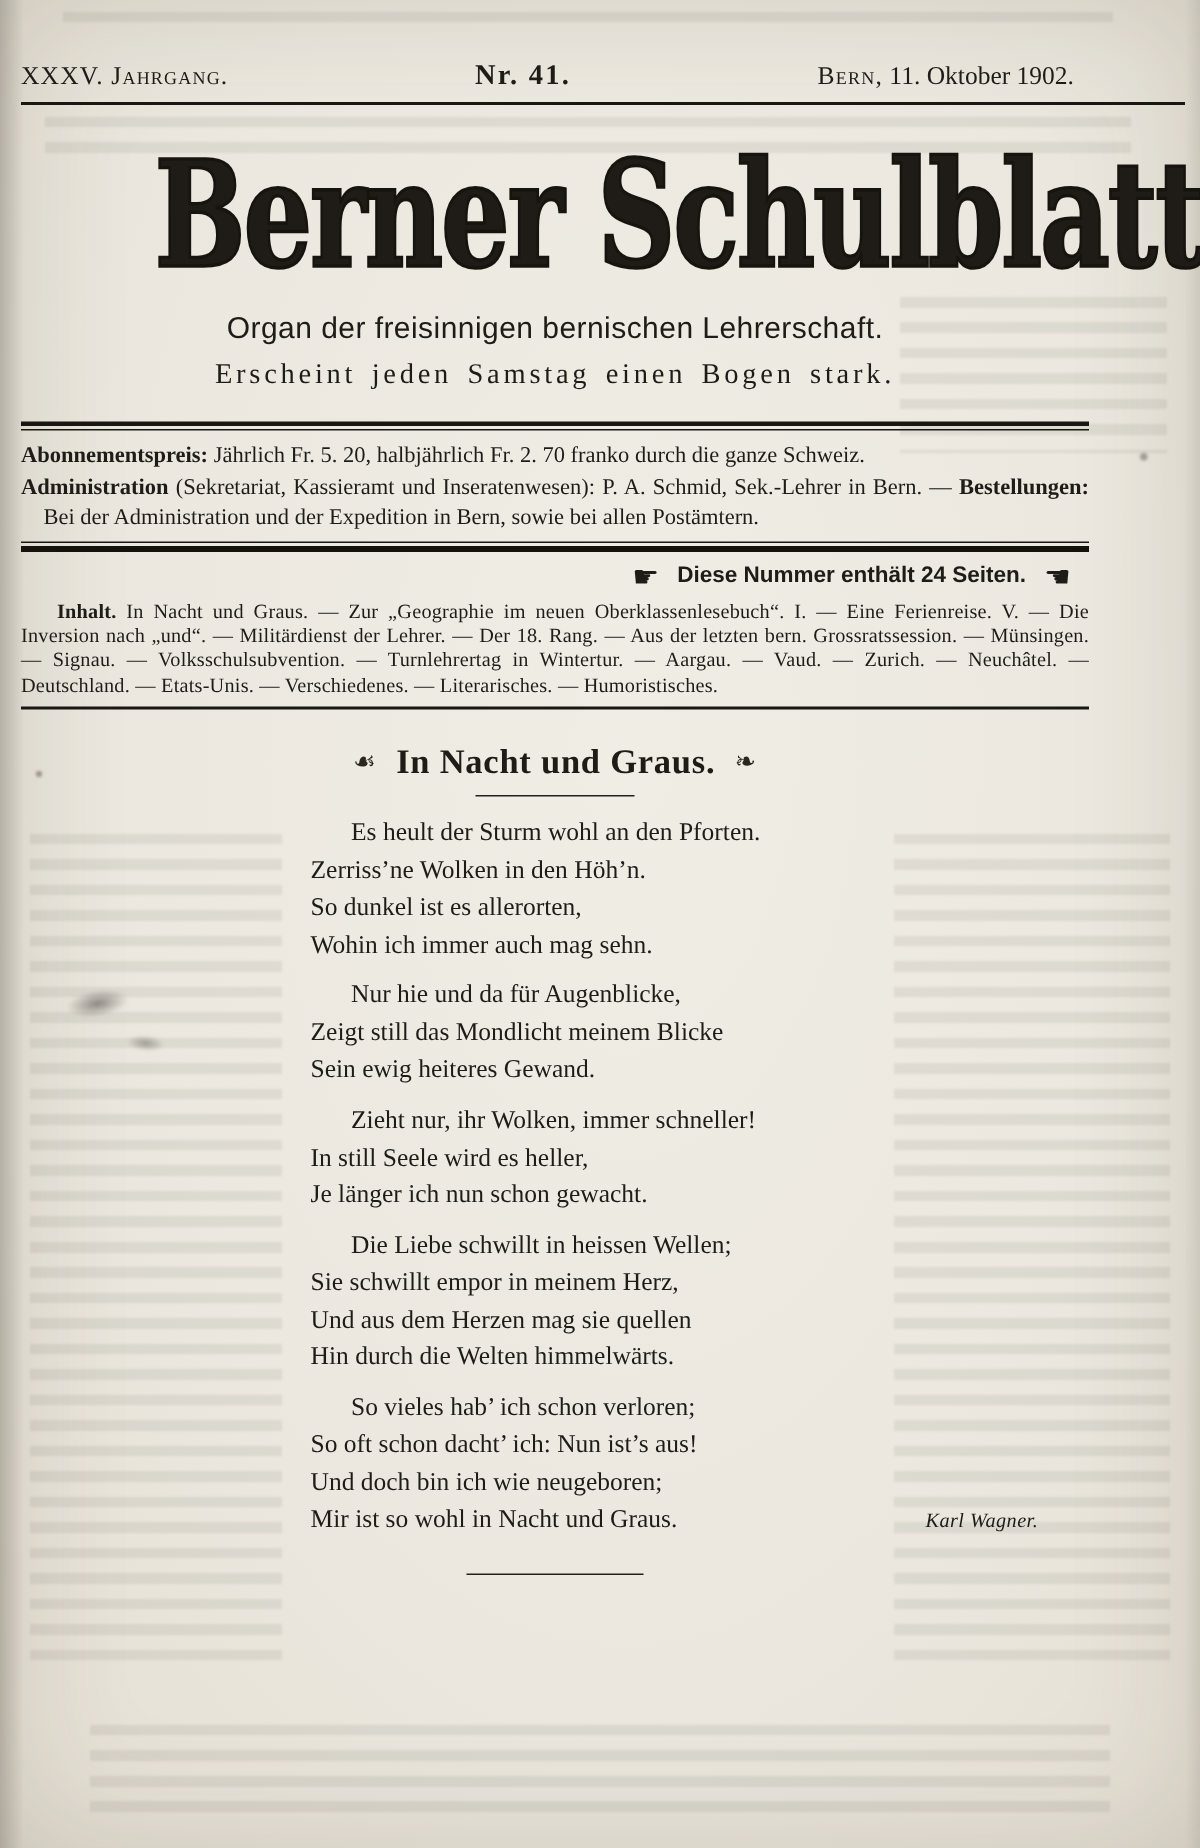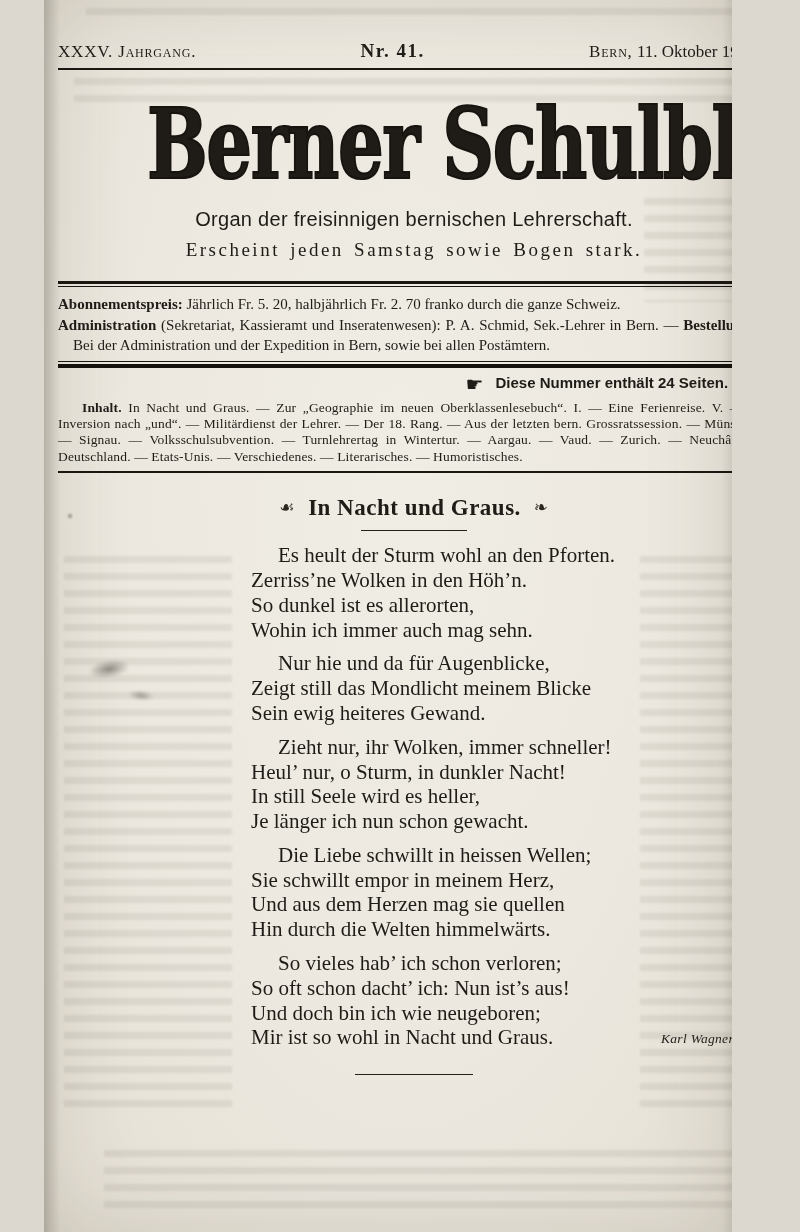--- a/index.html
+++ b/index.html
@@ -4,25 +4,24 @@
 <title>Berner Schulblatt</title>
 <style>
   * { margin:0; padding:0; box-sizing:border-box; }
   html,body { width:800px; }
   body {
     font-family:"Liberation Serif", serif;
     background:#dcd8cf;
   }
   .page {
     position:relative;
-    width:688px; height:1232px;
+    width:800px; height:1232px;
     background: radial-gradient(ellipse at 52% 40%, #f0ede5 0%, #ece8df 55%, #e4dfd4 100%);
     color:var(--ink, #1f1c18);
     overflow:hidden;
-    margin-left:44px;
   }
   .page::after {
     content:""; position:absolute; inset:0; pointer-events:none;
     box-shadow: inset 0 0 90px rgba(70,58,38,.16);
   }
   .edge-left { position:absolute; left:0; top:0; bottom:0; width:16px;
     background:linear-gradient(90deg, rgba(30,25,18,.20), rgba(30,25,18,0)); }
   .edge-right { position:absolute; right:0; top:0; bottom:0; width:10px;
     background:linear-gradient(270deg, rgba(30,25,18,.08), rgba(30,25,18,0)); }
 
@@ -95,21 +94,21 @@
 
   .rule-2 { margin-top:6px; border-top:2.5px solid #1a1712; }
 
   .poem-title-row { margin-top:22px; text-align:center;
     font-size:23px; font-weight:bold; letter-spacing:.5px; }
   .ornament { font-family:"DejaVu Sans", sans-serif; font-weight:normal;
     font-size:17px; vertical-align:2px; margin:0 13px; color:#2b271f; }
   .title-underline { width:106px; margin:9px auto 0; border-top:1.5px solid #24201a; }
 
   .poem-section { position:relative; }
-  .poem { margin:12px 0 0 193px; width:392px; font-size:21px; line-height:24.8px; }
+  .poem { margin:12px 0 0 193px; width:392px; font-size:17px; line-height:24.8px; }
   .poem .stanza { margin-bottom:9px; }
   .poem .stanza:last-child { margin-bottom:0; }
   .poem .line.first { padding-left:27px; }
 
   .signature { position:absolute; left:603px; bottom:3px;
     font-style:italic; font-size:13.5px; letter-spacing:.3px; }
 
   .end-rule { margin:24px auto 0; width:118px; border-top:1.5px solid #24201a; }
 
   .seg-bold { font-weight:bold; }
@@ -142,21 +141,21 @@
         <span class="smallcaps">Bern,</span>
         <span>11. Oktober 1902.</span>
       </span>
     </div>
 
     <div class="top-rule"></div>
 
     <h1 class="masthead">Berner Schulblatt</h1>
 
     <div class="subtitle">Organ der freisinnigen bernischen Lehrerschaft.</div>
-    <div class="frequency">Erscheint jeden Samstag sowie Bogen stark.</div>
+    <div class="frequency">Erscheint jeden Samstag einen Bogen stark.</div>
 
     <div class="rule-double"></div>
 
     <div class="imprint">
       <p class="entry"><span class="seg-bold">Abonnementspreis:</span><span class="seg-normal"> Jährlich Fr. 5. 20, halbjährlich Fr. 2. 70 franko durch die ganze Schweiz.</span></p>
       <p class="entry"><span class="seg-bold">Administration</span><span class="seg-normal"> (Sekretariat, Kassieramt und Inseratenwesen): </span><span class="seg-italic">P. A. Schmid</span><span class="seg-normal">, Sek.-Lehrer in Bern. — </span><span class="seg-bold">Bestellungen:</span><span class="seg-normal"> Bei der Administration und der Expedition in Bern, sowie bei allen Postämtern.</span></p>
     </div>
 
     <div class="rule-thin-thick"></div>
 
@@ -181,21 +180,20 @@
             <div class="line">So dunkel ist es allerorten,</div>
             <div class="line">Wohin ich immer auch mag sehn.</div>
           </div>
           <div class="stanza">
             <div class="line first">Nur hie und da für Augenblicke,</div>
             <div class="line">Zeigt still das Mondlicht meinem Blicke</div>
             <div class="line">Sein ewig heiteres Gewand.</div>
           </div>
           <div class="stanza">
             <div class="line first">Zieht nur, ihr Wolken, immer schneller!</div>
-            <div class="line">Heul’ nur, o Sturm, in dunkler Nacht!</div>
             <div class="line">In still Seele wird es heller,</div>
             <div class="line">Je länger ich nun schon gewacht.</div>
           </div>
           <div class="stanza">
             <div class="line first">Die Liebe schwillt in heissen Wellen;</div>
             <div class="line">Sie schwillt empor in meinem Herz,</div>
             <div class="line">Und aus dem Herzen mag sie quellen</div>
             <div class="line">Hin durch die Welten himmelwärts.</div>
           </div>
           <div class="stanza">

